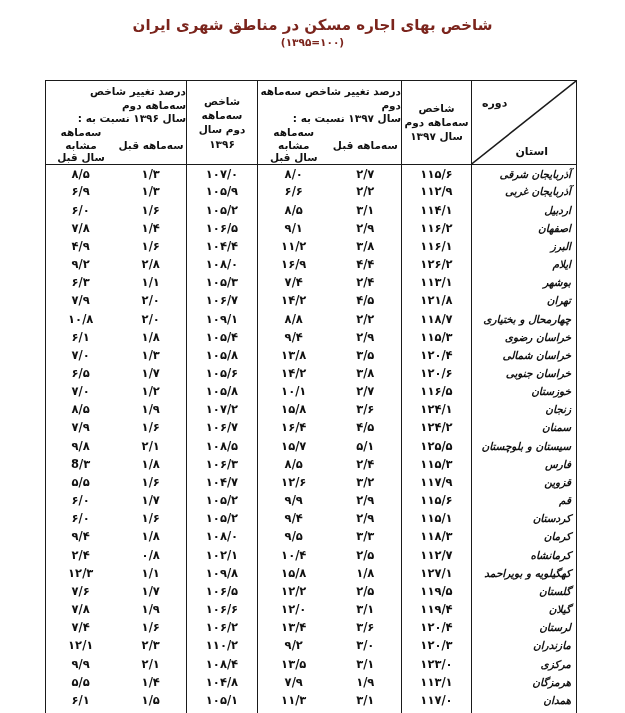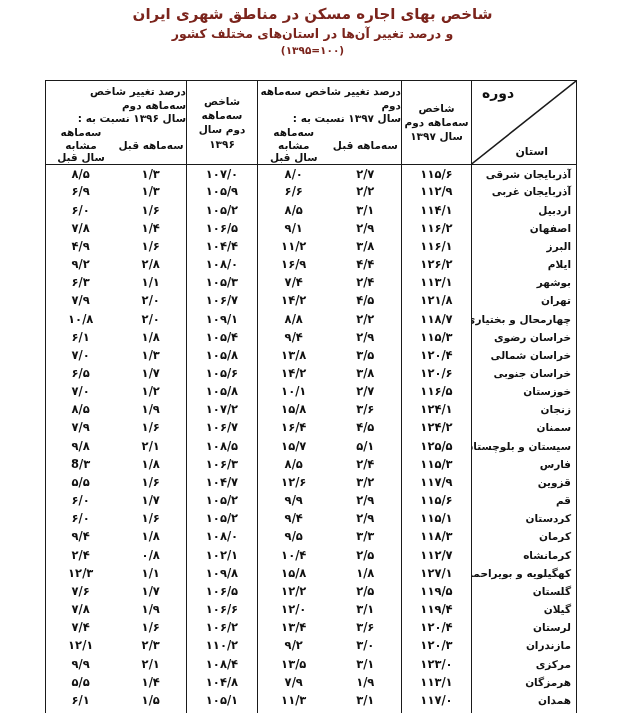--- a/index.html
+++ b/index.html
@@ -7,21 +7,21 @@
   body {
     width:625px; height:713px;
     font-family:"DejaVu Sans", sans-serif;
     direction:rtl;
     overflow:hidden;
   }
   .page { position:relative; width:625px; height:713px; background:#fff; }
 
   
   .titles {
-    position:absolute; top:4px; left:0; right:0;
+    position:absolute; top:15px; left:0; right:0;
     text-align:center; color:#7b241c; font-weight:bold;
   }
   .t1 { font-size:15px;  line-height:20px; }
   .t2 { font-size:12.5px; line-height:19px; }
   .t3 { font-size:12.5px; line-height:19px; }
   .t4 { font-size:10.5px; line-height:14px; }
 
   
   table.rent {
     position:absolute; top:80px; right:48px; width:531px;
@@ -29,51 +29,50 @@
     border:1.5px solid #1a1a1a;
     color:#111;
   }
   th, td { padding:0; font-weight:bold; }
   thead th { border-bottom:1px solid #1a1a1a; height:67px; vertical-align:middle; font-size:10.5px; }
   .bl { border-left:1px solid #1a1a1a; }
 
   
   .corner { position:relative; height:67px; }
   .corner svg { position:absolute; inset:0; width:100%; height:100%; }
-  .corner .dore  { position:absolute; top:4px;  left:10px;  font-size:14px; }
+  .corner .dore  { position:absolute; top:16px;  left:10px;  font-size:11px; }
   .corner .ostan-lbl { position:absolute; bottom:6px; right:28px; font-size:11px;margin-left:12px; }
 
   
   .idx-title {
     display:flex; height:100%; align-items:center; justify-content:center;
     white-space:pre-line; text-align:center; line-height:1.35;
   }
 
   
   .group-inner { display:flex; flex-direction:column; height:100%; }
   .group-title { white-space:pre-line; text-align:right; padding-top:4px; line-height:1.3; }
   .group-subs  { flex:1; display:flex; }
   .sub { width:50%; display:flex; align-items:center; justify-content:center;
          white-space:pre-line; text-align:center; line-height:1.2; }
 
   
   tbody tr { height:18.16px; }
   tbody td { font-size:11.5px; text-align:center; vertical-align:middle; }
   tbody td.ostan {
-    text-align:right; padding-right:5px; font-size:10.5px; white-space:nowrap; overflow:hidden;
+    text-align:right; padding-right:5px; font-size:10.5px; white-space:nowrap; overflow:hidden;font-style:italic;
   }
 </style>
 </head>
 <body>
 
 <div class="page">
 
   <div class="titles">
     <div class="t1">شاخص بهای اجاره مسکن در مناطق شهری ایران</div>
-    <div class="t2">و درصد تغییر آن‌ها در استان‌های مختلف کشور</div>
     <div class="t4">(۱۰۰=۱۳۹۵)</div>
   </div>
 
   <table class="rent">
     <colgroup>
       <col style="width:105px">
         <col style="width:70px">
         <col style="width:72px">
       <col style="width:72px">
         <col style="width:71px">

